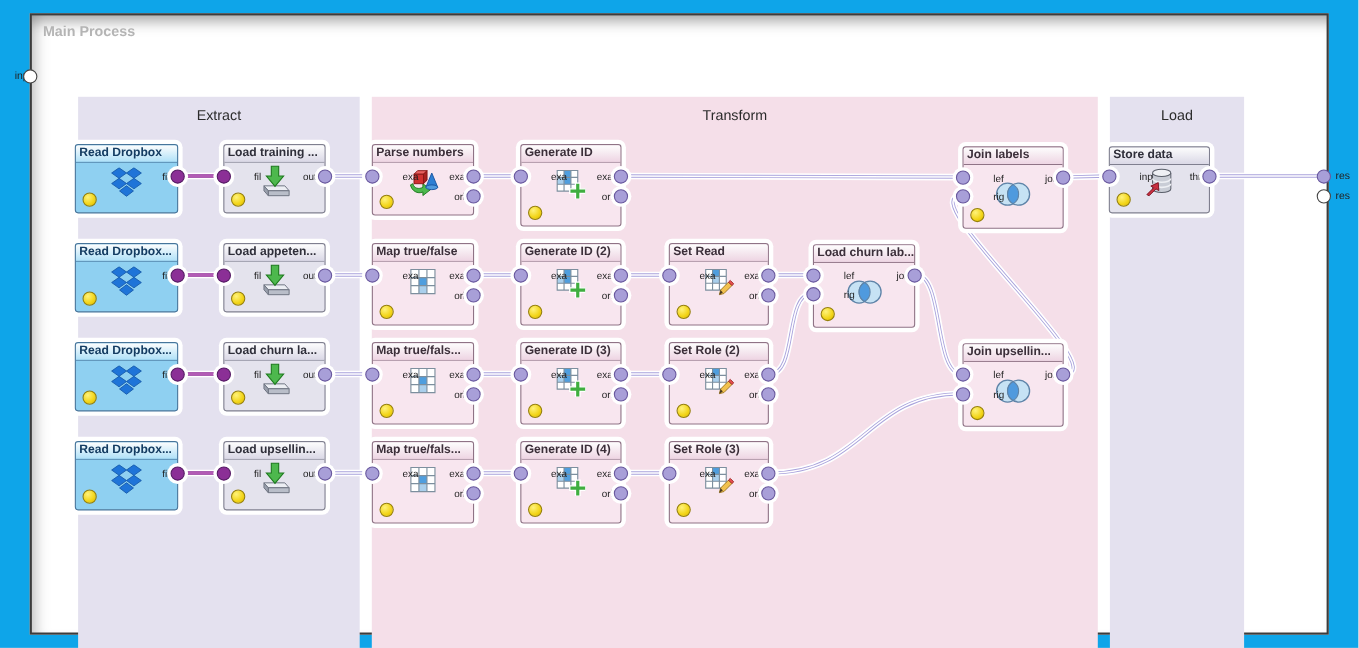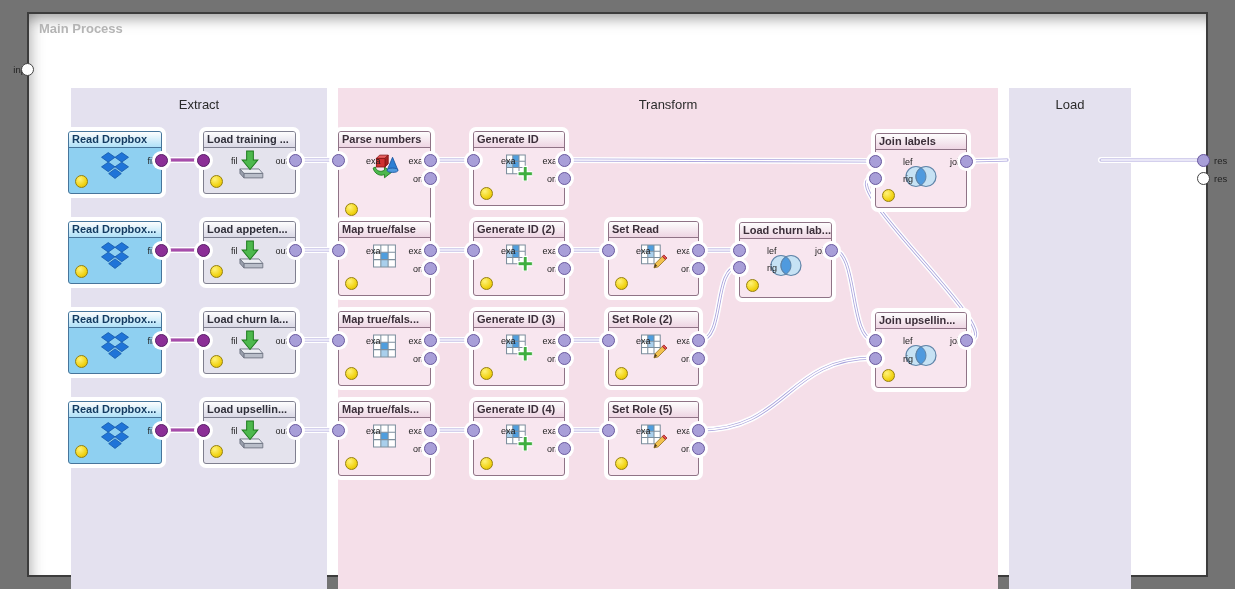--- a/index.html
+++ b/index.html
@@ -1,16 +1,16 @@
 <!DOCTYPE html>
 <html><head>
 <meta charset="utf-8">
 <style>
   html,body{margin:0;padding:0;background:#dfe3ea;}
-  .stage{position:relative;width:1235px;height:589px;background:#737373;
+  .stage{position:relative;width:1235px;height:589px;background:#0ea5e9;
          font-family:"Liberation Sans",sans-serif;overflow:hidden;outline:1px solid #c9ced8;}
   .panel{position:absolute;left:27px;top:12px;width:1181px;height:565px;background:#ffffff;
          border:2px solid #3c3c3c;box-sizing:border-box;z-index:1;
          box-shadow:inset 0 16px 13px -11px rgba(90,90,90,.55), inset 14px 0 12px -10px rgba(90,90,90,.35);}
   .panel-title{position:absolute;left:10px;top:7px;font-size:13px;font-weight:bold;color:#b4b4b4;}
   .group{position:absolute;top:74px;height:540px;margin-left:14px;}
   .group-label{text-align:center;padding-top:9px;font-size:13px;color:#2b2b2b;}
   #wires{position:absolute;left:0;top:0;z-index:2;pointer-events:none;}
   #nodes{position:absolute;left:0;top:0;width:100%;height:100%;z-index:3;}
   .node{position:absolute;border-radius:3px;box-shadow:0 0 0 4px #ffffff;border:1px solid var(--bd);box-sizing:border-box;}
@@ -297,21 +297,21 @@
             <polygon points="4,17 7.5,21 7.5,25 4,21" fill="#9aa0ad" stroke="#6e7482" stroke-width="0.8"></polygon>
             <polygon points="10,1 16,1 16,9 20,9 13,17.5 6,9 10,9" fill="#4db84d" stroke="#1e7a1e" stroke-width="0.9"></polygon>
           </svg>
         </span>
         <div class="port in file" style="top: 22px;"></div>
         <div class="port-label in" style="top: 24px;">fil</div>
         <div class="port out" style="top: 22px;"></div>
         <div class="port-label out" style="top: 24px;">out</div>
         <div class="status-dot"></div>
       </div>
-      <div class="node k-op" style="left: 338px; top: 131px; width: 93px; height: 91px;">
+      <div class="node k-op" style="left: 338px; top: 131px; width: 93px; height: 65px;">
         <div class="node-header">Parse numbers</div>
         <span class="node-icon" style="top: 22px;">
           <svg width="28" height="26" viewBox="0 0 26 24">
             <path d="M2,13 C3,18 8,21 12.5,19 L12.5,22 L19,17 L12.5,12 L12.5,15 C9,17 5,16 4,12 Z" fill="#4db84d" stroke="#1e7a1e" stroke-width="0.8"></path>
             <polygon points="5,4 8,1 16,1 13,4" fill="#e86060" stroke="#8a1515" stroke-width="0.8"></polygon>
             <polygon points="13,4 16,1 16,9 13,12" fill="#a82020" stroke="#8a1515" stroke-width="0.8"></polygon>
             <rect x="5" y="4" width="8" height="8" fill="#d03030" stroke="#8a1515" stroke-width="0.8"></rect>
             <polygon points="20,3 25,15 15,15" fill="#2d7fd4" stroke="#1a55a0" stroke-width="0.8"></polygon>
             <ellipse cx="20" cy="15" rx="5" ry="2" fill="#4f9ade" stroke="#1a55a0" stroke-width="0.8"></ellipse>
           </svg>
@@ -494,21 +494,21 @@
         </span>
         <div class="port in" style="top: 22px;"></div>
         <div class="port-label in" style="top: 24px;">exa</div>
         <div class="port out" style="top: 22px;"></div>
         <div class="port-label out" style="top: 24px;">exa</div>
         <div class="port out" style="top: 40px;"></div>
         <div class="port-label out" style="top: 42px;">ori</div>
         <div class="status-dot"></div>
       </div>
       <div class="node k-op" style="left: 608px; top: 401px; width: 91px; height: 75px;">
-        <div class="node-header">Set Role (5)</div>
+        <div class="node-header">Set Role (3)</div>
         <span class="node-icon" style="top: 22px;">
           <svg width="27" height="27" viewBox="0 0 26 26">
             <rect x="1" y="1" width="18" height="18" fill="#ffffff"></rect>
             <rect x="7" y="1" width="6" height="6" fill="#4f9ede"></rect>
             <rect x="7" y="7" width="6" height="6" fill="#a9cfec"></rect>
             <path d="M1,1H19V19H1Z M7,1V19 M13,1V19 M1,7H19 M1,13H19" fill="none" stroke="#7d8f9e" stroke-width="1"></path>
             <path d="M13,23 L14,19 L21,12 L24,15 L17,22 Z" fill="#f2c14e" stroke="#9a7420" stroke-width="0.8"></path>
             <path d="M21,12 L24,15 L25.5,13.5 L22.5,10.5 Z" fill="#e85050" stroke="#9a2020" stroke-width="0.8"></path>
             <path d="M13,23 L14,19 L16,21 Z" fill="#4a3a20"></path>
           </svg>
@@ -563,20 +563,36 @@
             <circle cx="23" cy="12" r="10" fill="#c6e2f4" stroke="#5f84a8" stroke-width="1.2"></circle>
             <path d="M18,3.34 A10,10 0 0 1 18,20.66 A10,10 0 0 1 18,3.34 Z" fill="#4f9ade" stroke="#5f84a8" stroke-width="1"></path>
           </svg>
         </span>
         <div class="port in" style="top: 21px;"></div>
         <div class="port-label in" style="top: 23px;">lef</div>
         <div class="port in" style="top: 39px;"></div>
         <div class="port-label in" style="top: 41px;">rig</div>
         <div class="port out" style="top: 21px;"></div>
         <div class="port-label out" style="top: 23px;">joi</div>
+        <div class="status-dot"></div>
+      </div>
+      <div class="node k-file" style="left: 1008px; top: 133px; width: 92px; height: 61px;">
+        <div class="node-header">Store data</div>
+        <span class="node-icon" style="top: 18px;">
+          <svg width="27" height="27" viewBox="0 0 26 26">
+            <path d="M7,5 L7,19 A8,3.2 0 0 0 23,19 L23,5" fill="#c9cdd6" stroke="#5a5f6a" stroke-width="0.9"></path>
+            <path d="M7,10 A8,3.2 0 0 0 23,10 M7,14.5 A8,3.2 0 0 0 23,14.5" fill="none" stroke="#eef0f4" stroke-width="1.4"></path>
+            <ellipse cx="15" cy="5" rx="8" ry="3.2" fill="#eef0f4" stroke="#5a5f6a" stroke-width="0.9"></ellipse>
+            <path d="M2,24 L8,18 L5.5,16.5 L12,13.5 L12.5,20.5 L10,19 L4,25 Z" fill="#c83040" stroke="#7a1020" stroke-width="0.8"></path>
+          </svg>
+        </span>
+        <div class="port in" style="top: 20px;"></div>
+        <div class="port-label in" style="top: 22px;">inp</div>
+        <div class="port out" style="top: 20px;"></div>
+        <div class="port-label out" style="top: 22px;">thr</div>
         <div class="status-dot"></div>
       </div>
     </div>
 
   <div class="canvas-port-label" style="left:8px;top:64px;width:18px;text-align:right;">inp</div>
   <div class="canvas-port" style="left:21px;top:63px;"></div>
 
   <div class="canvas-port filled" style="left:1197px;top:154px;"></div>
   <div class="canvas-port-label" style="left:1214px;top:155px;">res</div>
   <div class="canvas-port" style="left:1197px;top:172px;"></div>

